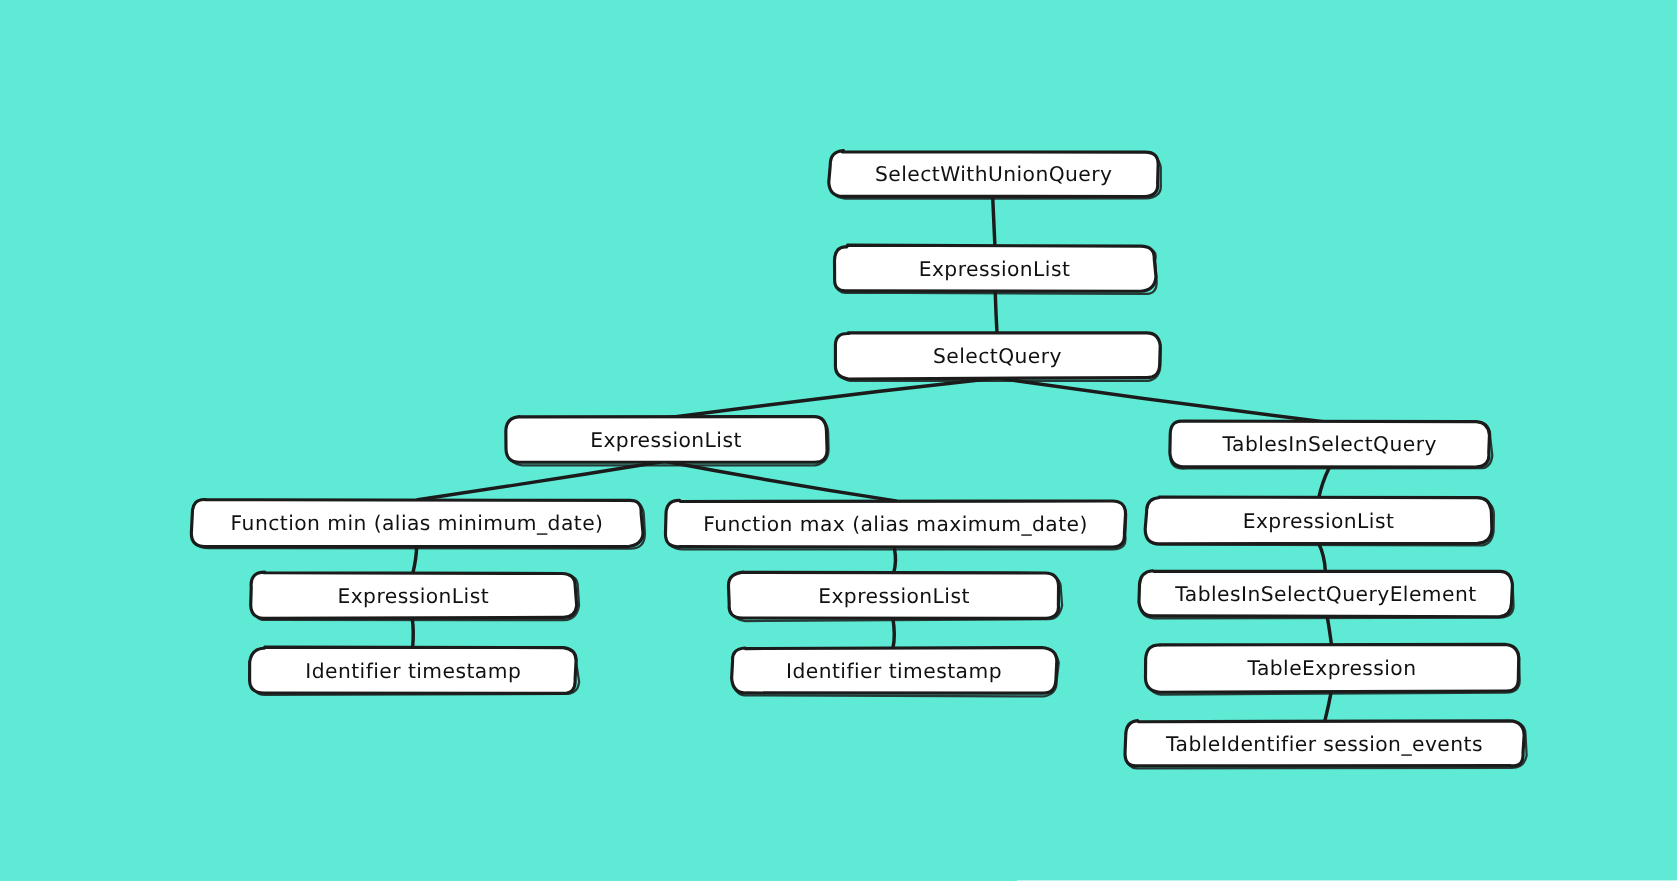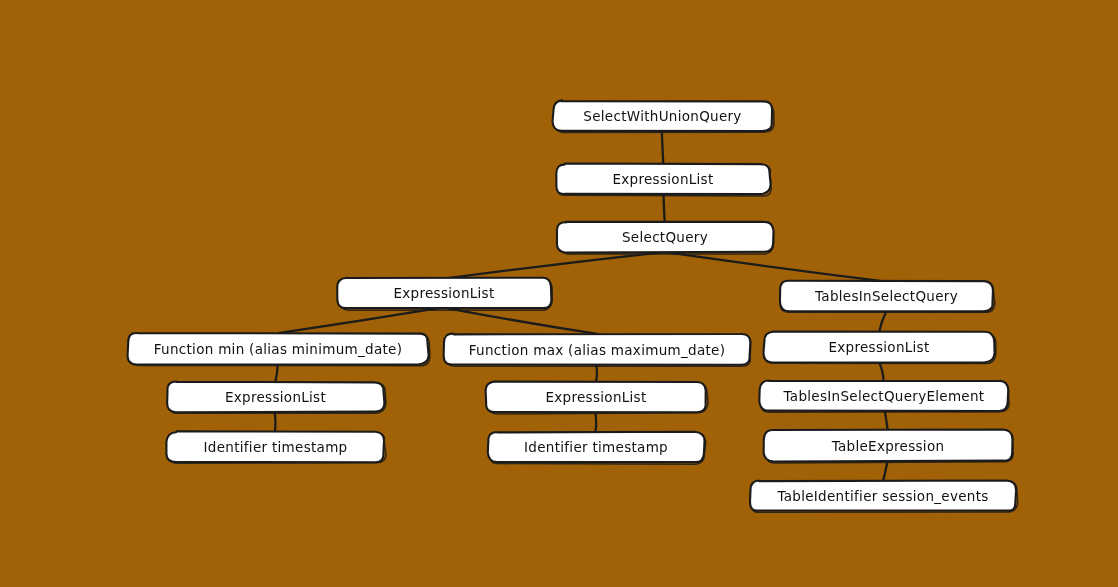--- a/index.html
+++ b/index.html
@@ -10,21 +10,21 @@
   body {
     width: 1118px;
     height: 587px;
     overflow: hidden;
     font-family: "DejaVu Sans", sans-serif;
   }
   #diagram-root {
     position: relative;
     width: 1118px;
     height: 587px;
-    background: #a16207;
+    background: #5eead4;
   }
   svg#ast-svg {
     display: block;
     width: 1118px;
     height: 587px;
   }
   .node-box {
     fill: #ffffff;
     stroke: #1b1b1b;
     stroke-width: 2.1;

